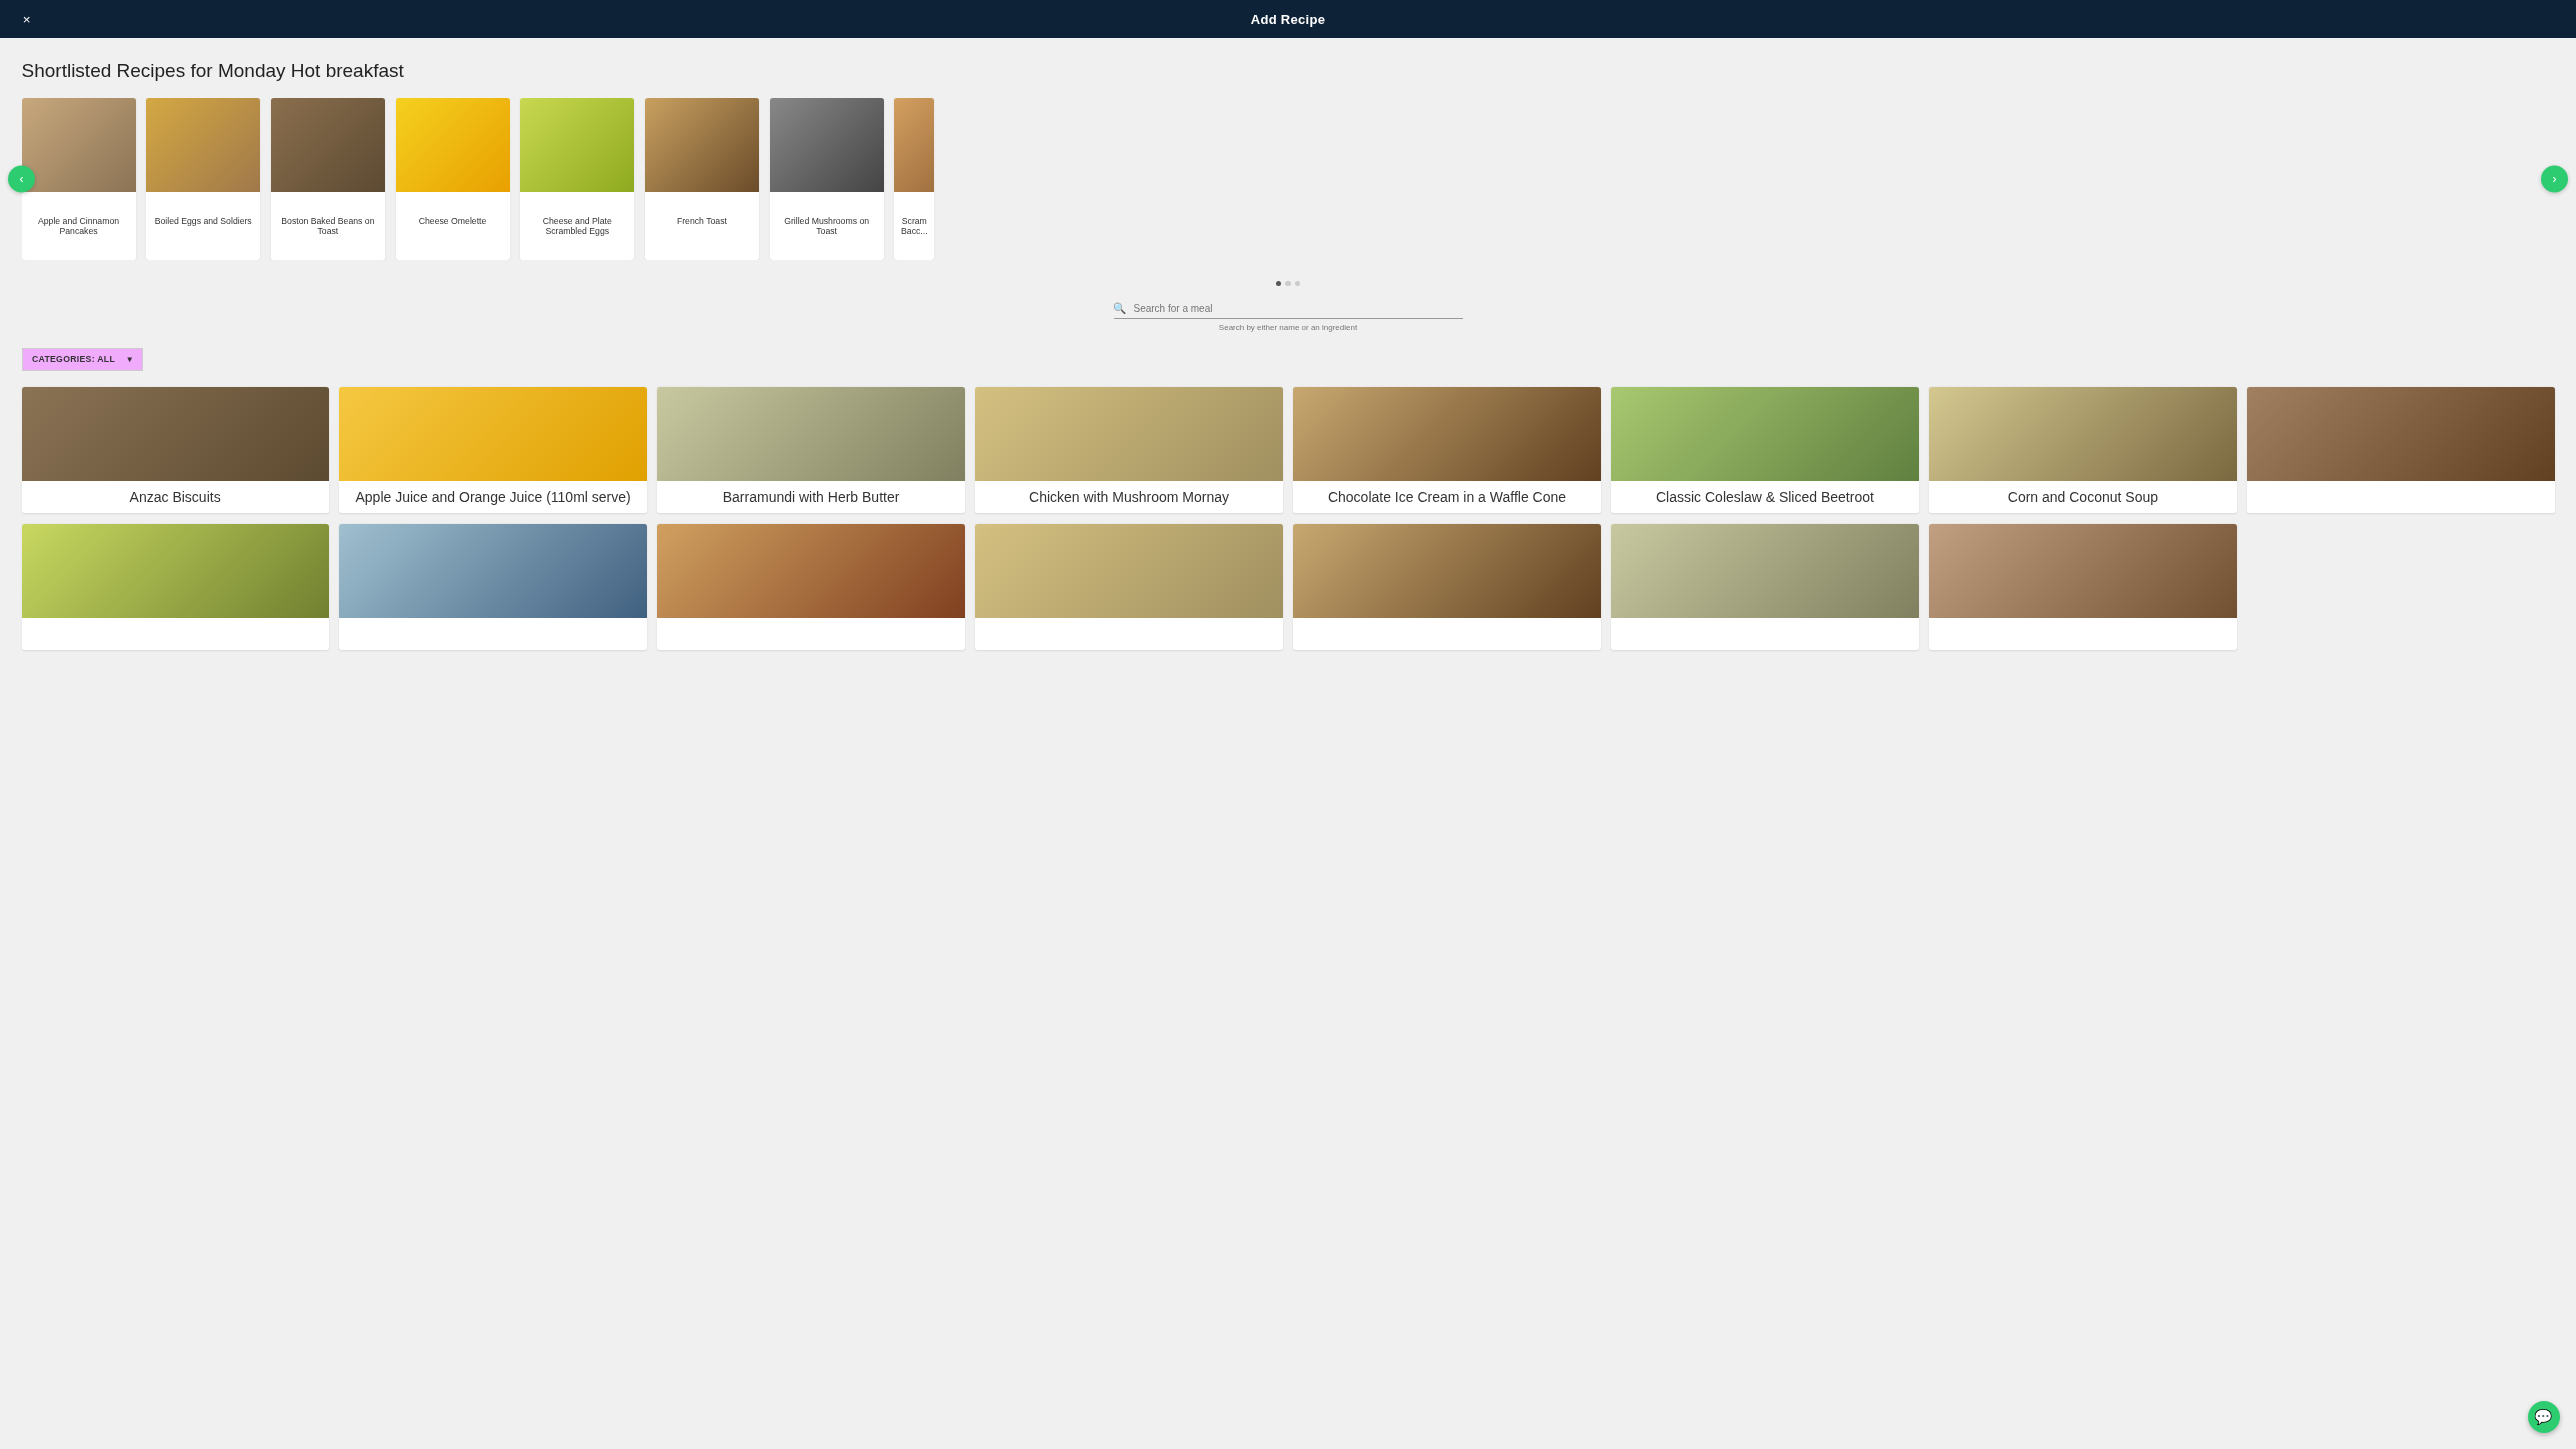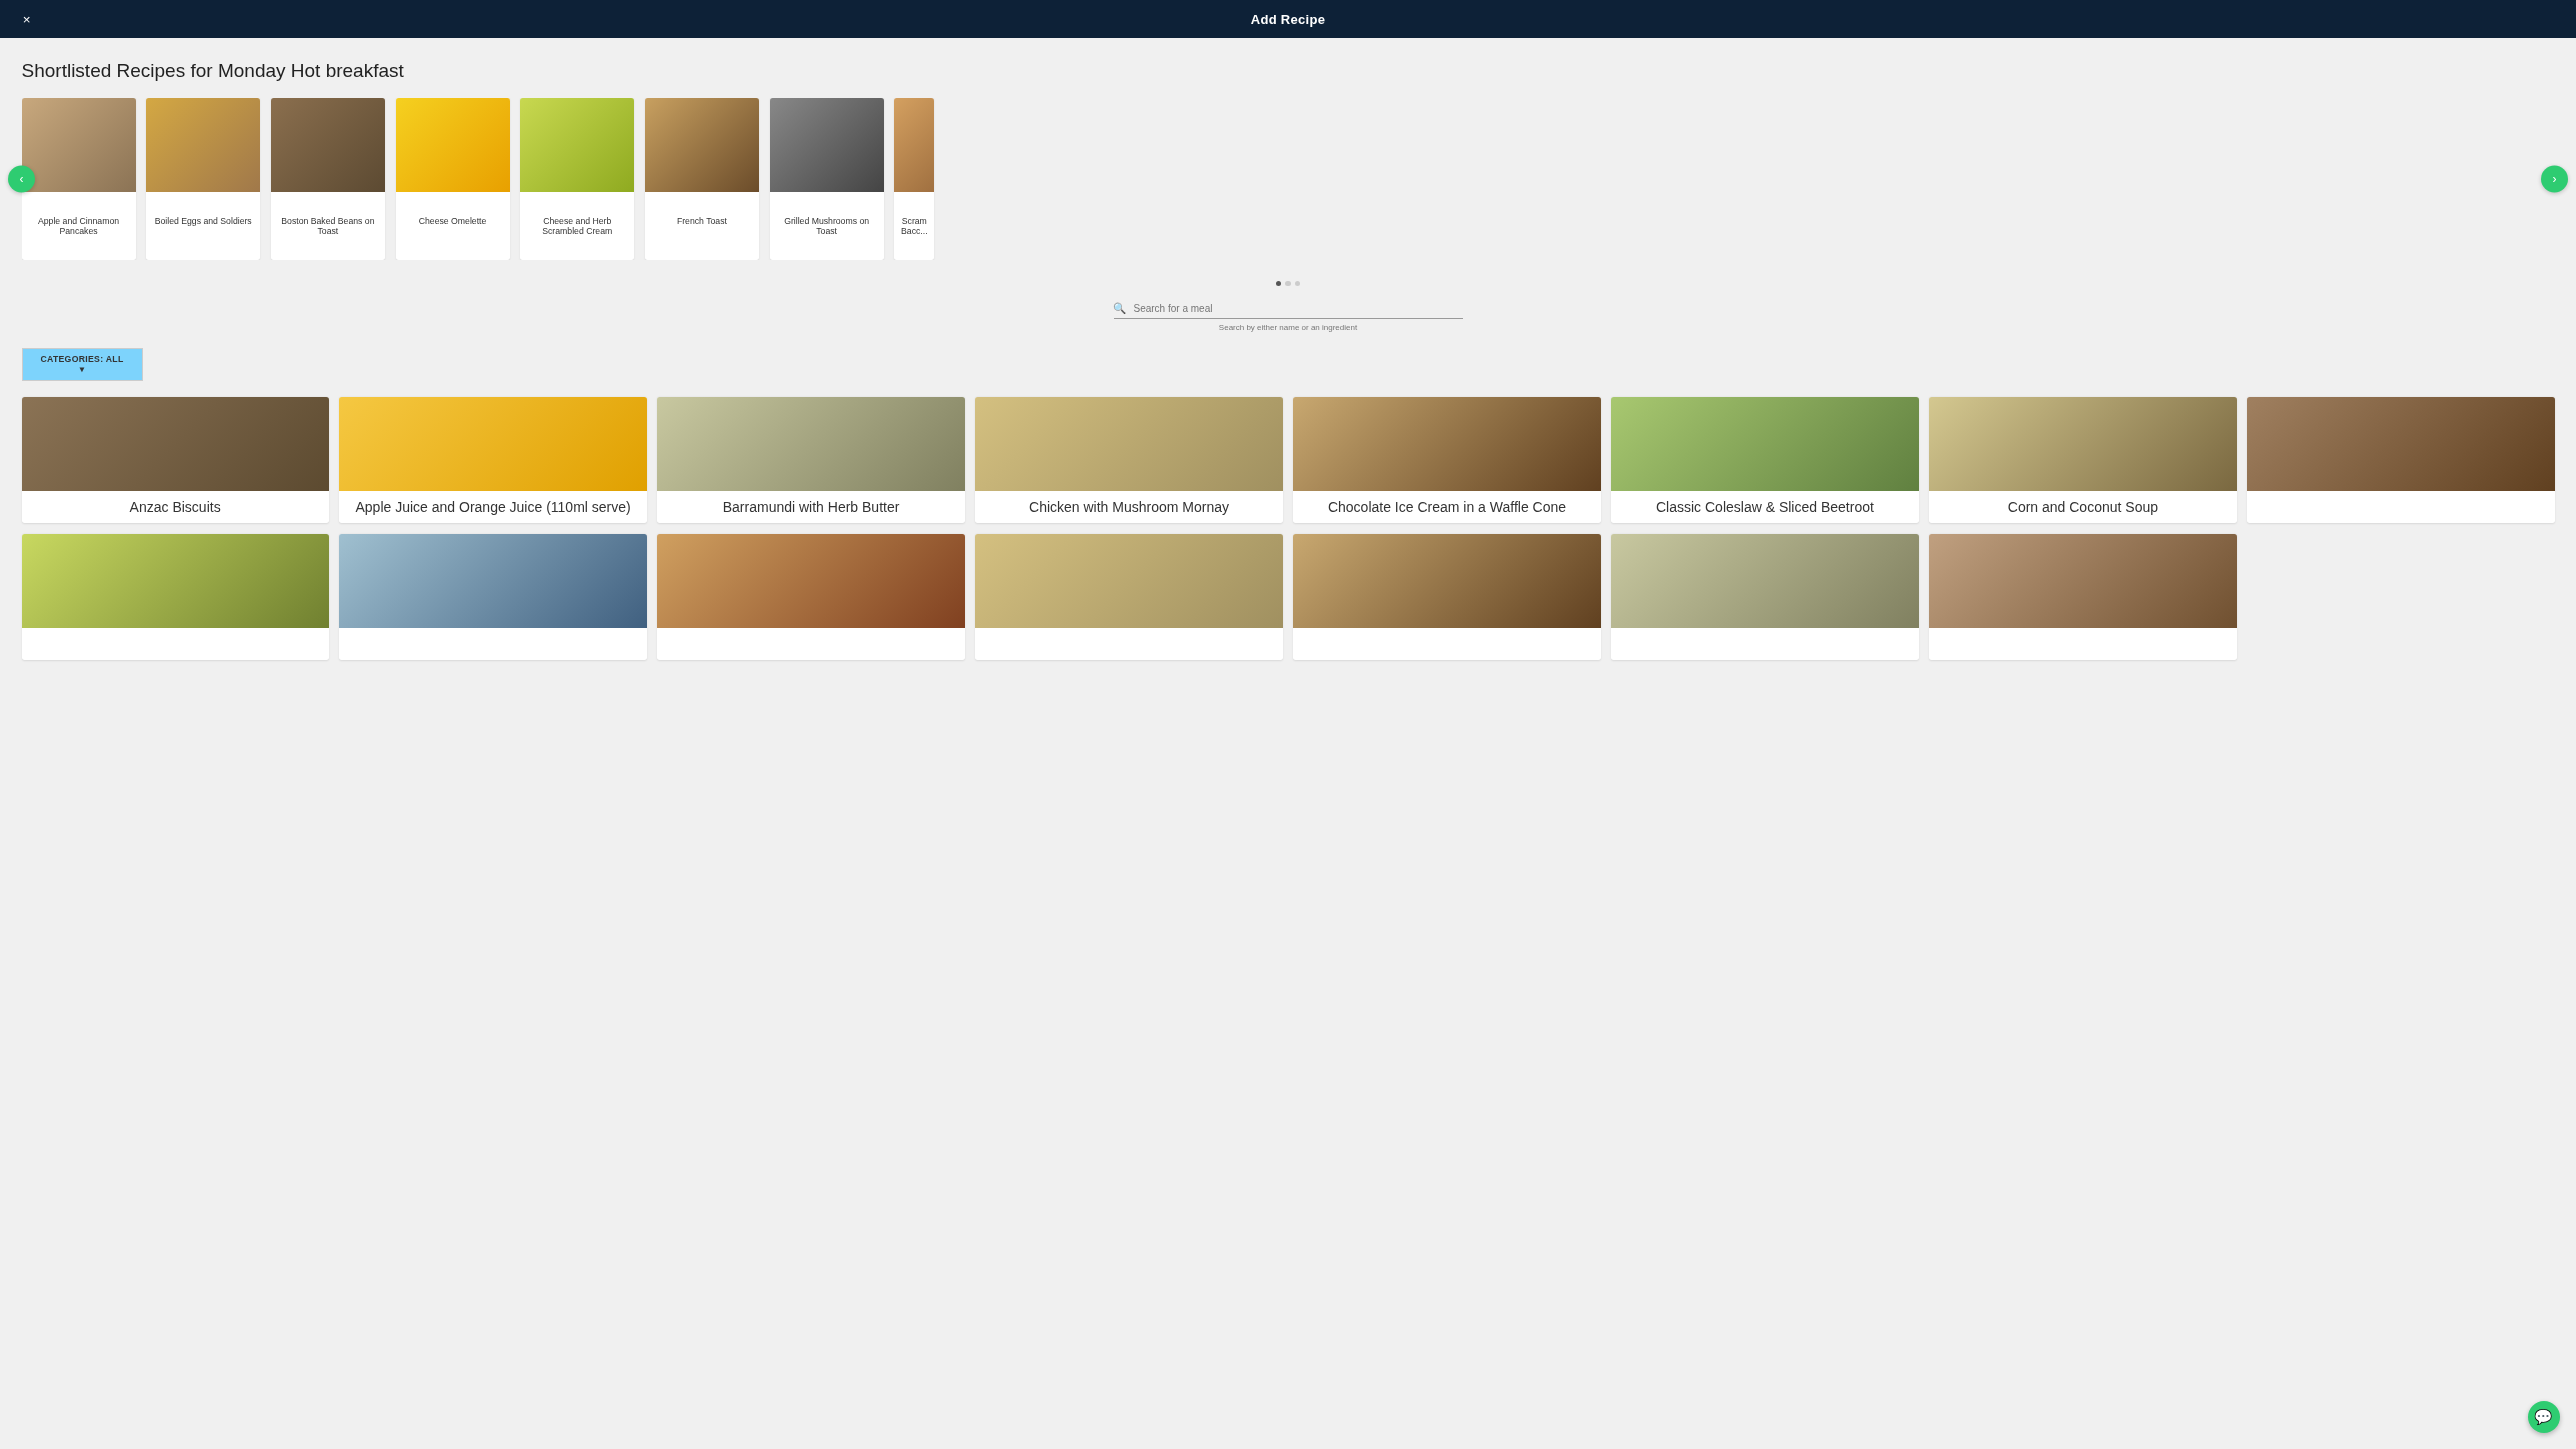--- a/index.html
+++ b/index.html
@@ -161,30 +161,29 @@
     }
 
     
     .categories-bar {
       margin-bottom: 16px;
     }
     .category-select {
       display: flex;
       align-items: center;
       border: 0.7px solid #ccc;
-      background: #7dd3fc;
+      background: #f0abfc;
       padding: 5.4px 9.4px;
       font-size: 8.7px;
       font-weight: 700;
       color: #333;
       cursor: pointer;
       width: 121px;
       justify-content: space-between;
       letter-spacing: 0.3px;
-      flex-direction: column;
     }
 
     
     .recipe-grid {
       display: grid;
       grid-template-columns: repeat(8, 1fr);
       gap: 10.7px;
       padding-bottom: 21.5px;
     }
 
@@ -301,21 +300,21 @@
           <div class="recipe-card">
     <div class="recipe-card-img img-baked-beans"></div>
     <div class="recipe-card-label">Boston Baked Beans on Toast</div>
   </div>
           <div class="recipe-card">
     <div class="recipe-card-img img-cheese-omelette"></div>
     <div class="recipe-card-label">Cheese Omelette</div>
   </div>
           <div class="recipe-card">
     <div class="recipe-card-img img-scrambled-eggs"></div>
-    <div class="recipe-card-label">Cheese and Herb Scrambled Cream</div>
+    <div class="recipe-card-label">Cheese and Plate Scrambled Eggs</div>
   </div>
           <div class="recipe-card">
     <div class="recipe-card-img img-french-toast"></div>
     <div class="recipe-card-label">French Toast</div>
   </div>
           <div class="recipe-card">
     <div class="recipe-card-img img-grilled-mushrooms"></div>
     <div class="recipe-card-label">Grilled Mushrooms on Toast</div>
   </div>
           <div class="recipe-card partial">

